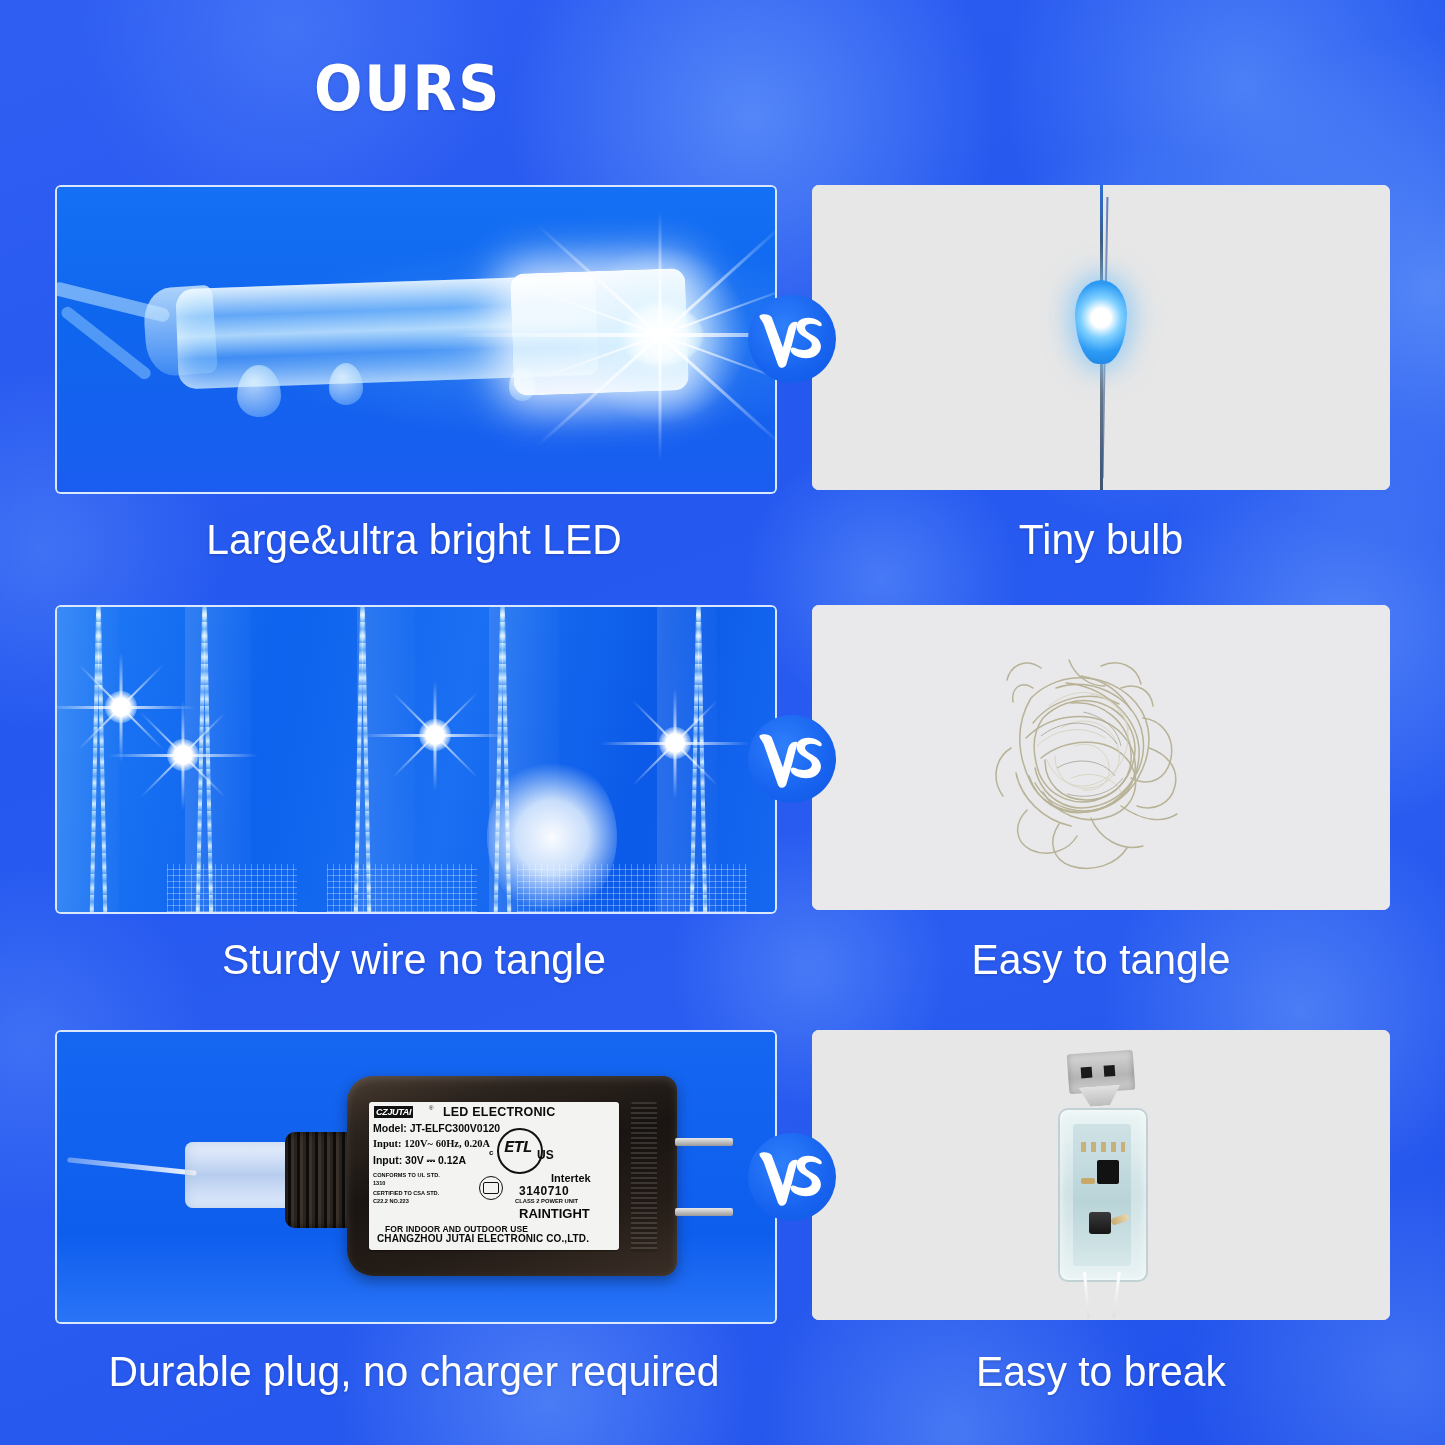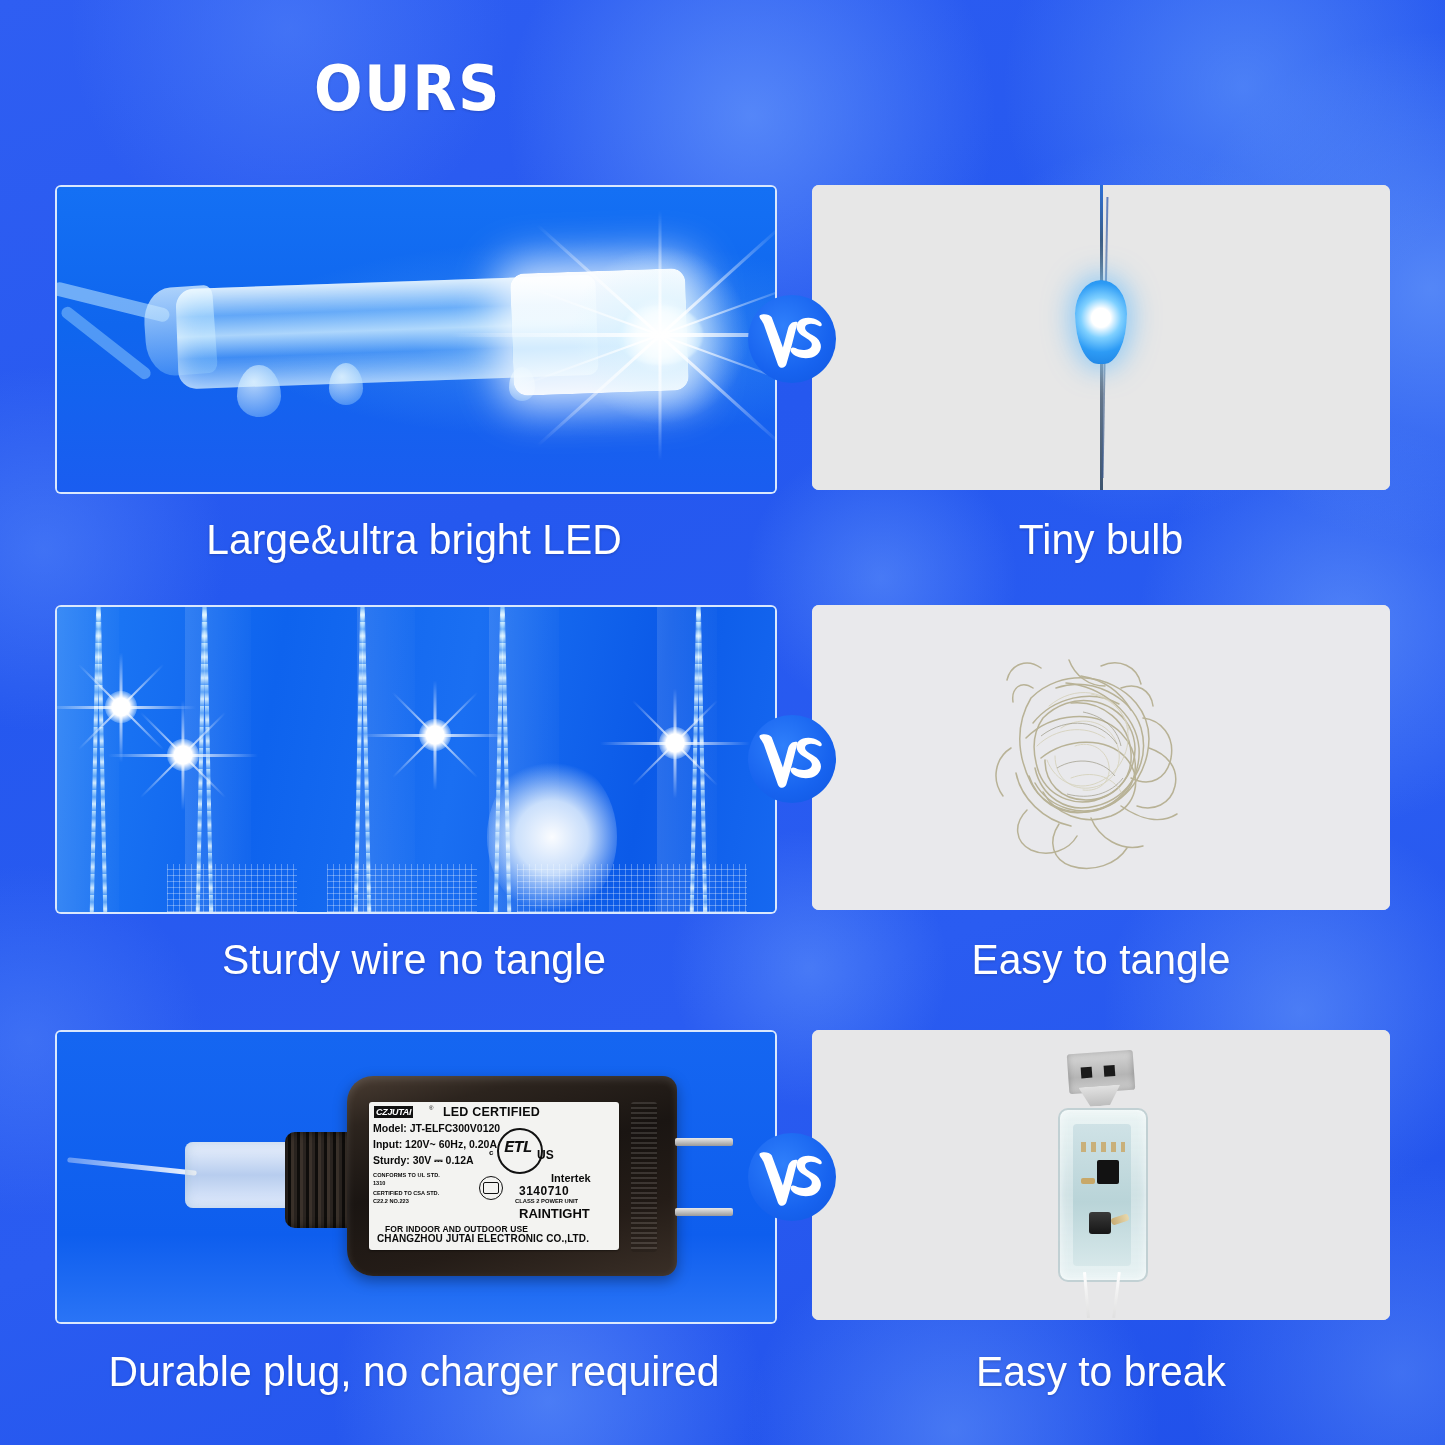--- a/index.html
+++ b/index.html
@@ -281,21 +281,21 @@
   .lbl-brand {
     left:5px; top:4px;
     font-size:9px; font-weight:700; letter-spacing:-.3px;
     background:#111; color:#fff; padding:1px 2px;
     font-style: italic;
     text-align: right;
   }
   .lbl-reg { left:60px; top:3px; font-size:6px; }
   .lbl-title { left:74px; top:3px; font-size:12.5px; font-weight:700; letter-spacing:.2px; }
   .lbl-model { left:4px; top:20px; font-size:10.5px; font-weight:700; }
-  .lbl-input { left:4px; top:36px; font-size:10.5px; font-weight:700; }
+  .lbl-input { left:4px; top:36px; font-size:10.5px; font-weight:700;font-family:Liberation Serif, serif; }
   .lbl-output{ left:4px; top:52px; font-size:10.5px; font-weight:700; }
   .lbl-small1{ left:4px; top:70px;  font-size:5.6px; font-weight:700; letter-spacing:.1px;}
   .lbl-small2{ left:4px; top:78px;  font-size:5.6px; font-weight:700; }
   .lbl-small3{ left:4px; top:88px;  font-size:5.6px; font-weight:700; }
   .lbl-small4{ left:4px; top:96px;  font-size:5.6px; font-weight:700; }
   .lbl-intertek { left:150px; top:70px; font-size:11px; font-weight:700;padding-left:32px; }
   .lbl-certno   { left:150px; top:82px; font-size:12px; font-weight:700; letter-spacing:.5px;}
   .lbl-class    { left:146px; top:96px; font-size:5.8px; font-weight:700; }
   .lbl-rain     { left:150px; top:104px; font-size:13px; font-weight:700; }
   .lbl-use      { left:16px; top:122px; font-size:8.5px; font-weight:700; letter-spacing:.1px;}
@@ -585,24 +585,24 @@
         <div class="connector"></div>
         <div class="barrel"></div>
         <div class="plug-body">
           <div class="plug-ridges"></div>
           <div class="prong p1"></div>
           <div class="prong p2"></div>
 
           <div class="plug-label">
             <span class="lbl-row lbl-brand">CZJUTAI</span>
             <span class="lbl-row lbl-reg">®</span>
-            <span class="lbl-row lbl-title">LED CERTIFIED</span>
+            <span class="lbl-row lbl-title">LED ELECTRONIC</span>
             <span class="lbl-row lbl-model">Model: JT-ELFC300V0120</span>
             <span class="lbl-row lbl-input">Input: 120V~ 60Hz, 0.20A</span>
-            <span class="lbl-row lbl-output">Sturdy: 30V ⎓  0.12A</span>
+            <span class="lbl-row lbl-output">Input: 30V ⎓  0.12A</span>
             <span class="lbl-row lbl-small1">CONFORMS TO UL STD.</span>
             <span class="lbl-row lbl-small2">1310</span>
             <span class="lbl-row lbl-small3">CERTIFIED TO CSA STD.</span>
             <span class="lbl-row lbl-small4">C22.2 NO.223</span>
 
             <div class="etl">
               <span class="ring"></span>
               <span class="txt">ETL</span>
               <span class="c">c</span>
               <span class="us">US</span>

